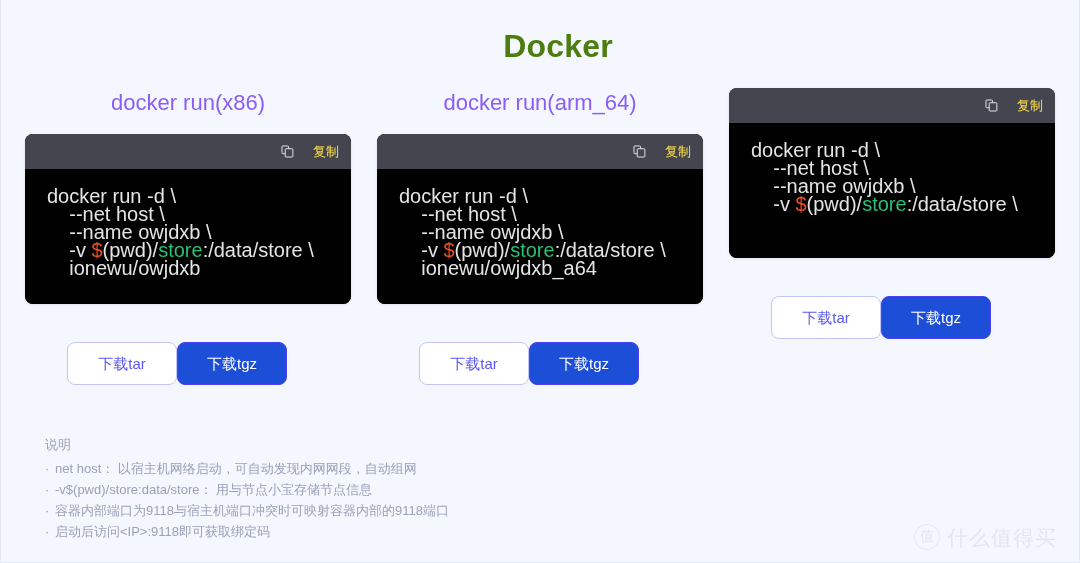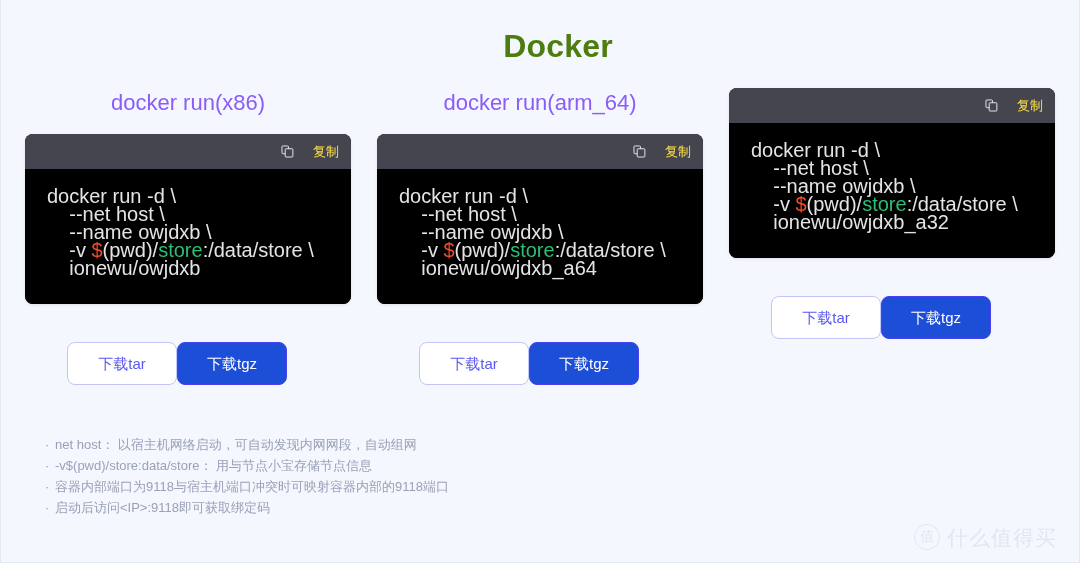--- a/index.html
+++ b/index.html
@@ -280,33 +280,33 @@
               </svg>
             </span>
             <span>复制</span>
           </div>
         </div>
         <div class="code-body">
           <div class="code-line">docker run -d \</div>
           <div class="code-line">    --net host \</div>
           <div class="code-line">    --name owjdxb \</div>
           <div class="code-line"><span>    -v </span><span class="tok-var">$</span><span>(pwd)/</span><span class="tok-str">store</span><span>:/data/store \</span></div>
-          <div class="code-line">    ionewu/owjdxb_a32</div>
         </div>
       </div>
 
       <div class="btn-row">
         <div class="btn btn-outline">下载tar</div>
         <div class="btn btn-solid">下载tgz</div>
       </div>
     </div>
 
   </div>
 
   <div class="notes">
+    <div class="notes-title">说明</div>
     <div class="note-item">
       <span class="dot">·</span>
       <span>net host： 以宿主机网络启动，可自动发现内网网段，自动组网</span>
     </div>
     <div class="note-item">
       <span class="dot">·</span>
       <span>-v$(pwd)/store:data/store： 用与节点小宝存储节点信息</span>
     </div>
     <div class="note-item">
       <span class="dot">·</span>

